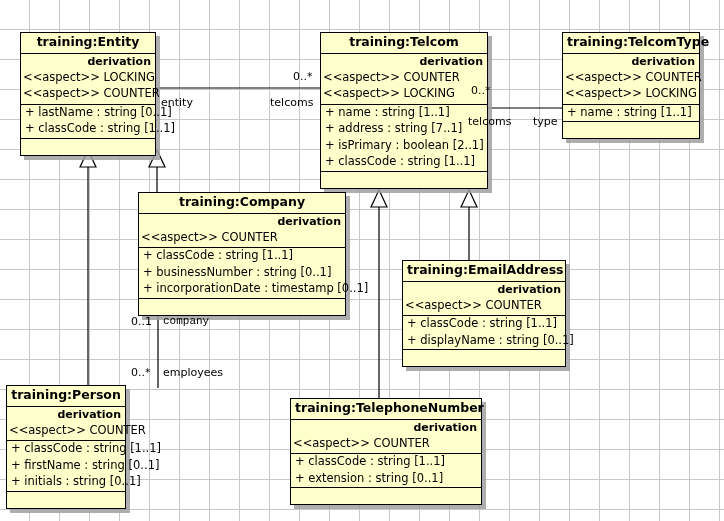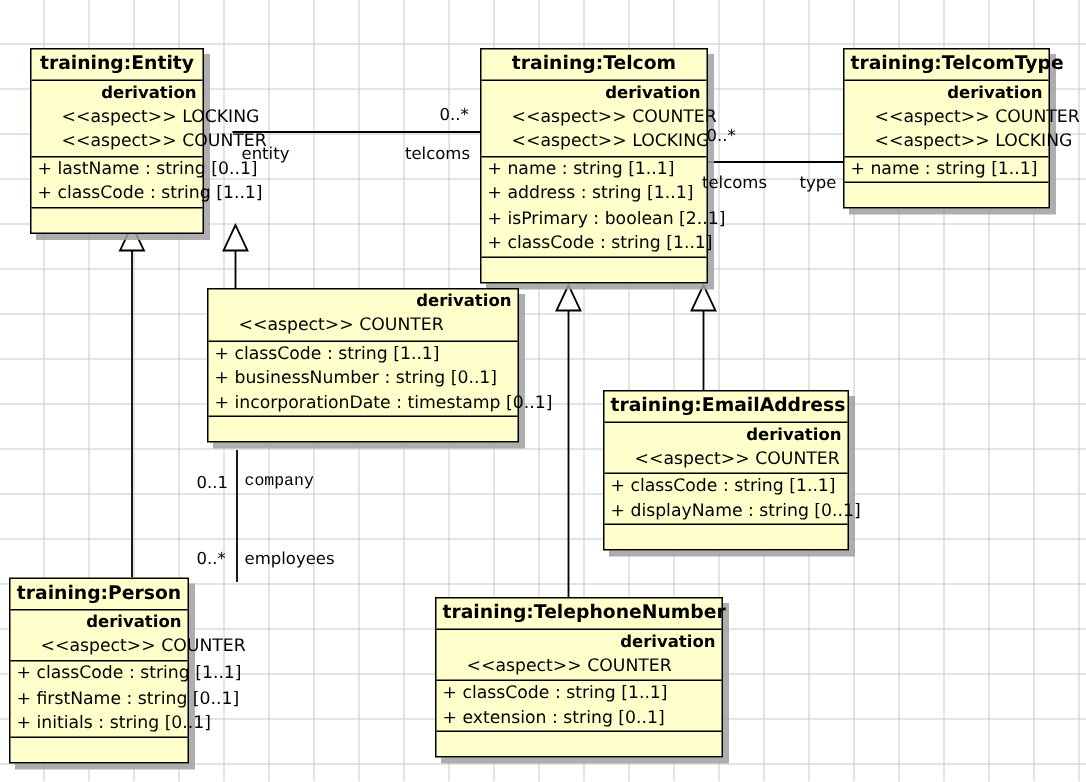--- a/index.html
+++ b/index.html
@@ -44,21 +44,21 @@
     padding-bottom:1px;
   }
   .uml-deriv{
     text-align:right;
     font-weight:bold;
     font-size:11px;
     padding:2px 4px 3px 4px;
     white-space:nowrap;
   }
   .uml-aspect{
-    padding:2px 4px 3px 20px;
+    padding:2px 4px 3px 2px;
     white-space:nowrap;
     font-size:11.5px;
   }
   .uml-attrs{
     padding-bottom:0;
   }
   .uml-attr{
     padding:2px 4px 3px 4px;
     white-space:nowrap;
     font-size:11.5px;
@@ -94,64 +94,65 @@
   <line x1="157" y1="192" x2="157" y2="165" stroke="#000" stroke-width="1.2"></line>
   <polygon points="157,150 149,167 165,167" fill="#ffffff" stroke="#000" stroke-width="1.2"></polygon>
 
   <line x1="379" y1="398" x2="379" y2="205" stroke="#000" stroke-width="1.2"></line>
   <polygon points="379,190 371,207 387,207" fill="#ffffff" stroke="#000" stroke-width="1.2"></polygon>
 
   <line x1="469" y1="260" x2="469" y2="205" stroke="#000" stroke-width="1.2"></line>
   <polygon points="469,190 461,207 477,207" fill="#ffffff" stroke="#000" stroke-width="1.2"></polygon>
 </svg>
 
-<div class="uml-class" style="left:20px;top:32px;width:116px;">
+<div class="uml-class" style="left:20px;top:32px;width:136px;">
   <div class="uml-title">training:Entity</div>
   <div class="uml-stereo-block">
     <div class="uml-deriv">derivation</div>
     <div class="uml-aspect">&lt;&lt;aspect&gt;&gt; LOCKING</div>
     <div class="uml-aspect">&lt;&lt;aspect&gt;&gt; COUNTER</div>
   </div>
   <div class="uml-attrs">
     <div class="uml-attr">+ lastName : string [0..1]</div>
     <div class="uml-attr">+ classCode : string [1..1]</div>
   </div>
   <div class="uml-ops"></div>
 </div>
 
-<div class="uml-class" style="left:320px;top:32px;width:152px;">
+<div class="uml-class" style="left:320px;top:32px;width:168px;">
   <div class="uml-title">training:Telcom</div>
   <div class="uml-stereo-block">
     <div class="uml-deriv">derivation</div>
     <div class="uml-aspect">&lt;&lt;aspect&gt;&gt; COUNTER</div>
     <div class="uml-aspect">&lt;&lt;aspect&gt;&gt; LOCKING</div>
   </div>
   <div class="uml-attrs">
     <div class="uml-attr">+ name : string [1..1]</div>
-    <div class="uml-attr">+ address : string [1..1]</div>
+    <div class="uml-attr">+ address : string [7..1]</div>
     <div class="uml-attr">+ isPrimary : boolean [2..1]</div>
     <div class="uml-attr">+ classCode : string [1..1]</div>
   </div>
   <div class="uml-ops"></div>
 </div>
 
 <div class="uml-class" style="left:562px;top:32px;width:138px;">
   <div class="uml-title">training:TelcomType</div>
   <div class="uml-stereo-block">
     <div class="uml-deriv">derivation</div>
     <div class="uml-aspect">&lt;&lt;aspect&gt;&gt; COUNTER</div>
     <div class="uml-aspect">&lt;&lt;aspect&gt;&gt; LOCKING</div>
   </div>
   <div class="uml-attrs">
     <div class="uml-attr">+ name : string [1..1]</div>
   </div>
   <div class="uml-ops"></div>
 </div>
 
 <div class="uml-class" style="left:138px;top:192px;width:208px;">
+  <div class="uml-title">training:Company</div>
   <div class="uml-stereo-block">
     <div class="uml-deriv">derivation</div>
     <div class="uml-aspect">&lt;&lt;aspect&gt;&gt; COUNTER</div>
   </div>
   <div class="uml-attrs">
     <div class="uml-attr">+ classCode : string [1..1]</div>
     <div class="uml-attr">+ businessNumber : string [0..1]</div>
     <div class="uml-attr">+ incorporationDate : timestamp [0..1]</div>
   </div>
   <div class="uml-ops"></div>

